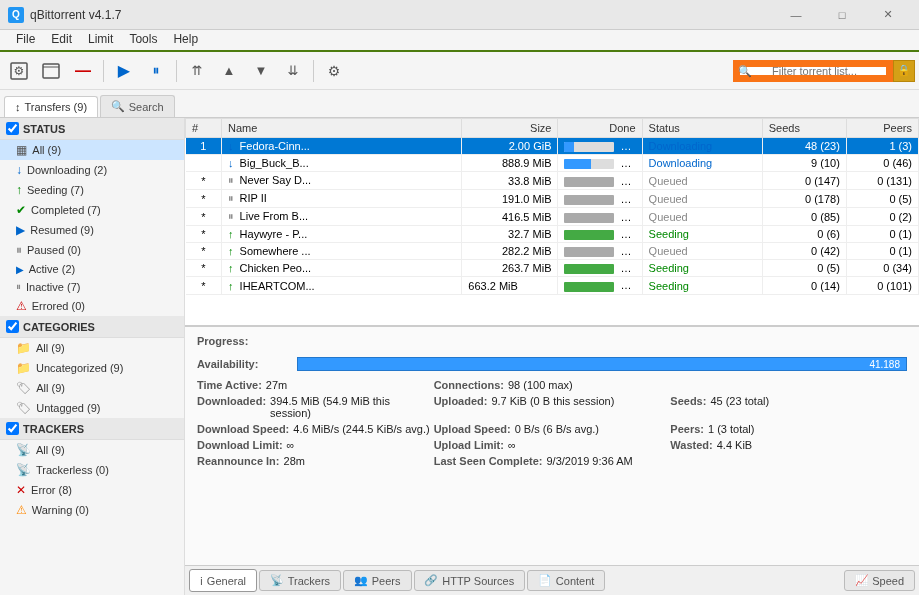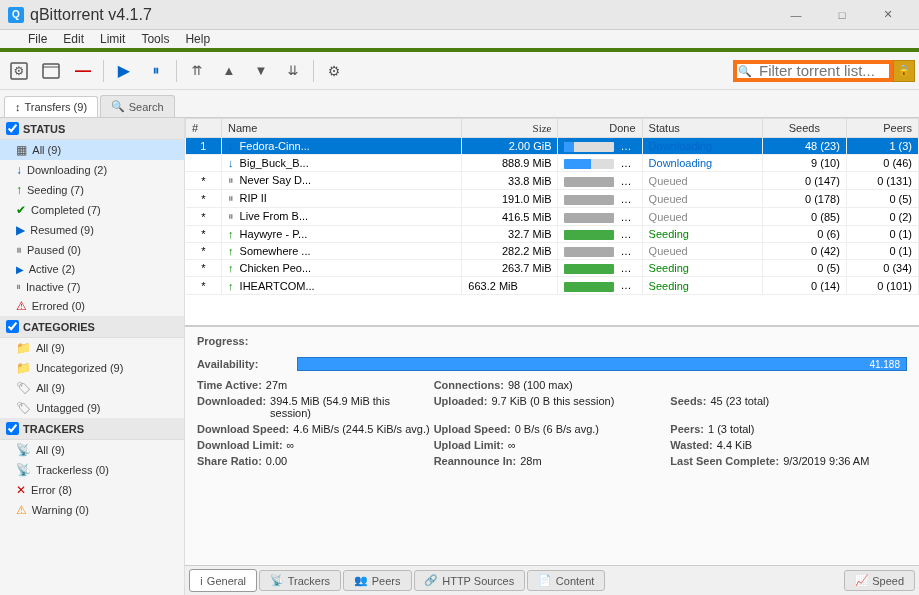--- a/index.html
+++ b/index.html
@@ -1,34 +1,34 @@
 <!DOCTYPE html>
 <html><head>
   <meta charset="utf-8">
   <style>
     * { margin: 0; padding: 0; box-sizing: border-box; }
     body { font-family: 'Segoe UI', Arial, sans-serif; font-size: 12px; background: #f0f0f0; width: 919px; height: 595px; overflow: hidden; user-select: none; }
 
     
     .titlebar { background: #e8e8e8; height: 30px; display: flex; align-items: center; padding: 0 8px; border-bottom: 1px solid #ccc; }
     .titlebar-icon { width: 16px; height: 16px; background: #2196F3; border-radius: 2px; margin-right: 6px; display: flex; align-items: center; justify-content: center; color: white; font-size: 10px; font-weight: bold; }
-    .titlebar-title { font-size: 16px; color: #333; flex: 1; }
+    .titlebar-title { font-size: 12px; color: #333; flex: 1; }
     .titlebar-controls { display: flex; gap: 0; }
     .titlebar-btn { width: 46px; height: 30px; display: flex; align-items: center; justify-content: center; cursor: pointer; font-size: 11px; color: #666; }
 
     
-    .menubar { background: #f5f5f5; height: 22px; display: flex; align-items: flex-start; padding: 0 20px; border-bottom: 4px solid #4d7c0f; }
+    .menubar { background: #f5f5f5; height: 22px; display: flex; align-items: flex-start; padding: 0 8px; border-bottom: 2px solid #4d7c0f; }
     .menu-item { padding: 2px 8px; cursor: pointer; font-size: 12px; color: #333; }
 
     
     .toolbar { background: #f5f5f5; height: 38px; display: flex; align-items: center; padding: 0 4px; border-bottom: 1px solid #ddd; gap: 2px; }
     .toolbar-btn { width: 30px; height: 30px; display: flex; align-items: center; justify-content: center; cursor: pointer; border: 1px solid transparent; border-radius: 2px; color: #555; font-size: 14px; }
     .toolbar-sep { width: 1px; height: 22px; background: #ccc; margin: 0 3px; }
     .toolbar-filter { margin-left: auto; display: flex; align-items: center; }
-    .filter-input { width: 160px; height: 22px; border: 4px solid #f97316; padding: 0 6px 0 22px; font-size: 15px; background: white; }
+    .filter-input { width: 160px; height: 22px; border: 7px solid #f97316; padding: 0 6px 0 32px; font-size: 11px; background: white; }
     .filter-wrap { position: relative; }
     .filter-icon { position: absolute; left: 5px; top: 50%; transform: translateY(-50%); color: #999; font-size: 11px; }
     .filter-lock { width: 22px; height: 22px; background: #d4a017; border: 1px solid #b8860b; display: flex; align-items: center; justify-content: center; color: white; font-size: 11px; cursor: pointer; }
 
     
     .tabbar { background: #f5f5f5; height: 28px; display: flex; align-items: flex-end; padding: 0 4px; border-bottom: 1px solid #ccc; }
     .tab { display: flex; align-items: center; padding: 4px 10px; cursor: pointer; border: 1px solid #ccc; border-bottom: none; margin-right: 2px; background: #e8e8e8; font-size: 11px; color: #555; border-radius: 3px 3px 0 0; }
     .tab.active { background: white; color: #333; }
     .tab-icon { margin-right: 4px; font-size: 11px; }
 
@@ -235,24 +235,24 @@
   </div>
 
   <div class="content">
 
     <div class="torrent-list" style="max-height: 220px; min-height: 0;">
       <table class="torrent-table">
         <thead>
           <tr>
             <th style="width:30px;">#</th>
             <th style="width:200px;">Name</th>
-            <th style="width:80px; text-align:right;font-family:Liberation Serif, serif;">Size</th>
+            <th style="width:80px; text-align:right;">Size</th>
             <th style="width:70px; text-align:right;">Done</th>
             <th style="width:100px;">Status</th>
-            <th style="width:70px; text-align:center;margin-top:41px;">Seeds</th>
+            <th style="width:70px; text-align:left;margin-top:41px;">Seeds</th>
             <th style="width:60px; text-align:right;">Peers</th>
           </tr>
         </thead>
         <tbody id="torrent-tbody">
         <tr class="selected">
     <td style="text-align:center; width:30px;">1</td>
     <td style="width:200px; overflow:hidden; text-overflow:ellipsis; white-space:nowrap;">
       <span style="color:#0066cc; margin-right:3px;">↓</span>
       Fedora-Cinn...
     </td>
@@ -465,24 +465,20 @@
           <div class="detail-field">
             <span class="field-label">Upload Limit:</span>
             <span class="field-value">∞</span>
           </div>
           <div class="detail-field">
             <span class="field-label">Wasted:</span>
             <span class="field-value">4.4 KiB</span>
           </div>
 
           <div class="detail-field">
-            <span class="field-label">Share Ratio:</span>
-            <span class="field-value">0.00</span>
-          </div>
-          <div class="detail-field">
             <span class="field-label">Reannounce In:</span>
             <span class="field-value">28m</span>
           </div>
           <div class="detail-field">
             <span class="field-label">Last Seen Complete:</span>
             <span class="field-value">9/3/2019 9:36 AM</span>
           </div>
         </div>
       </div>
 

